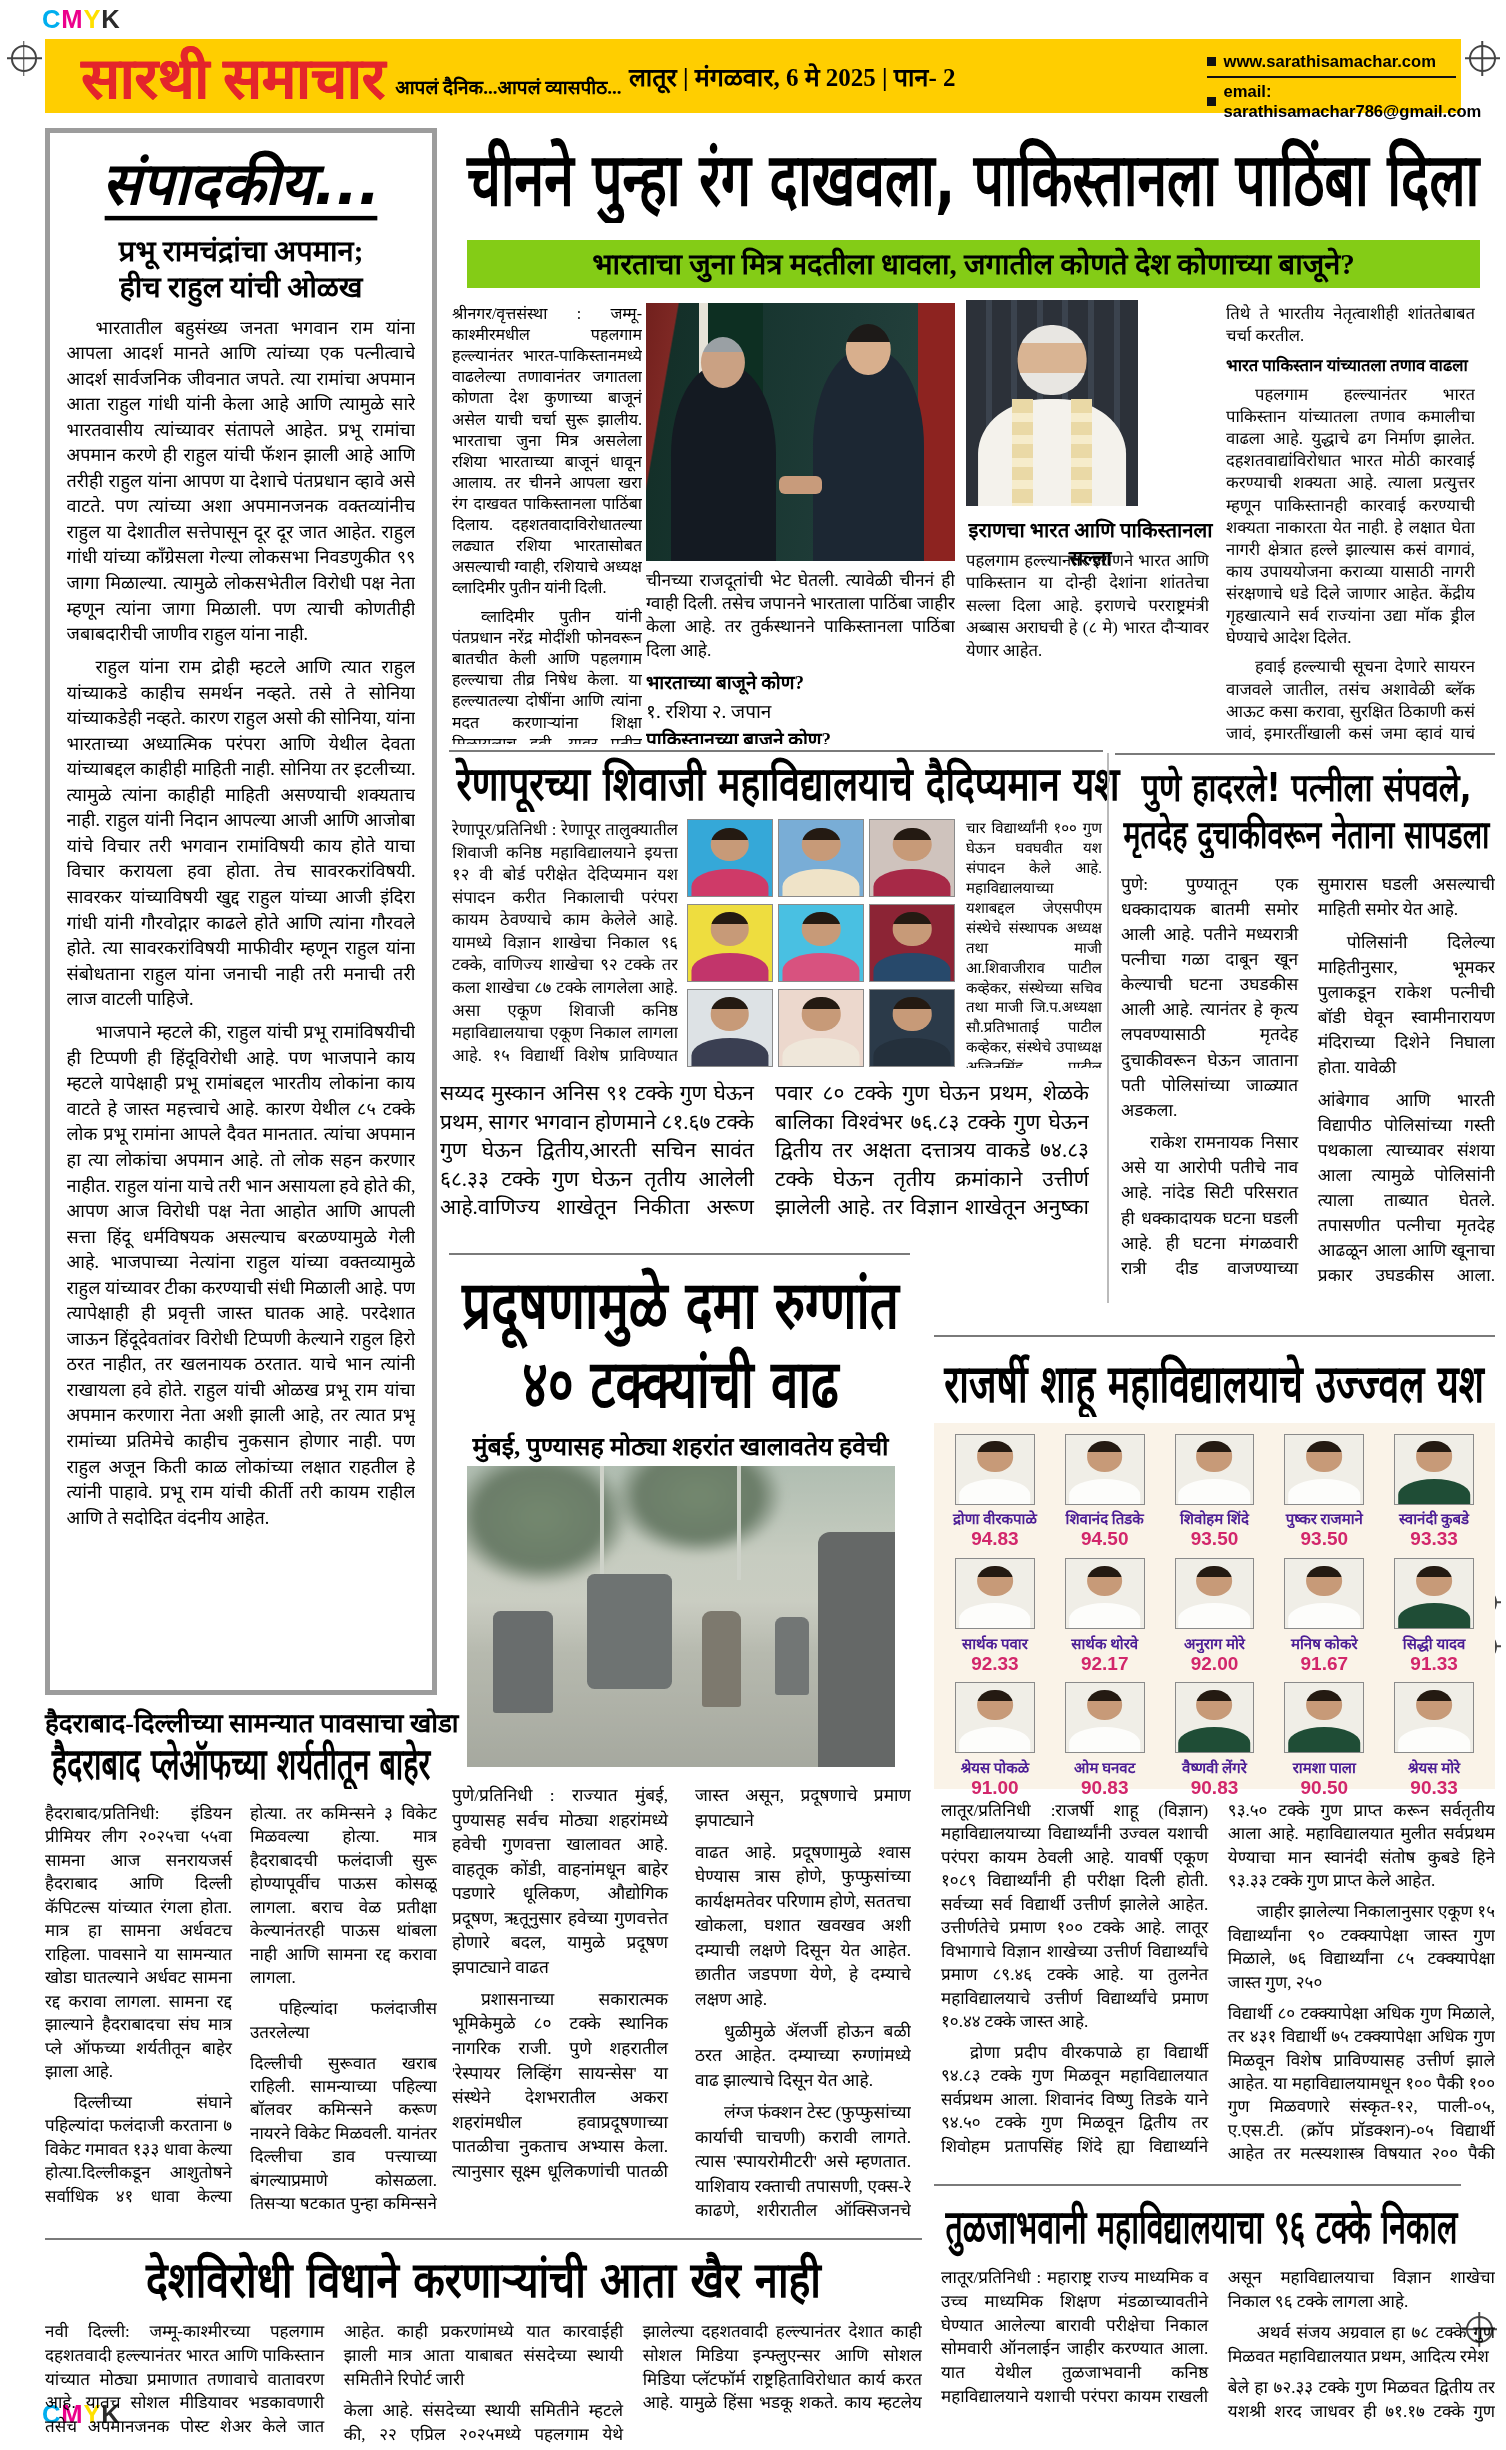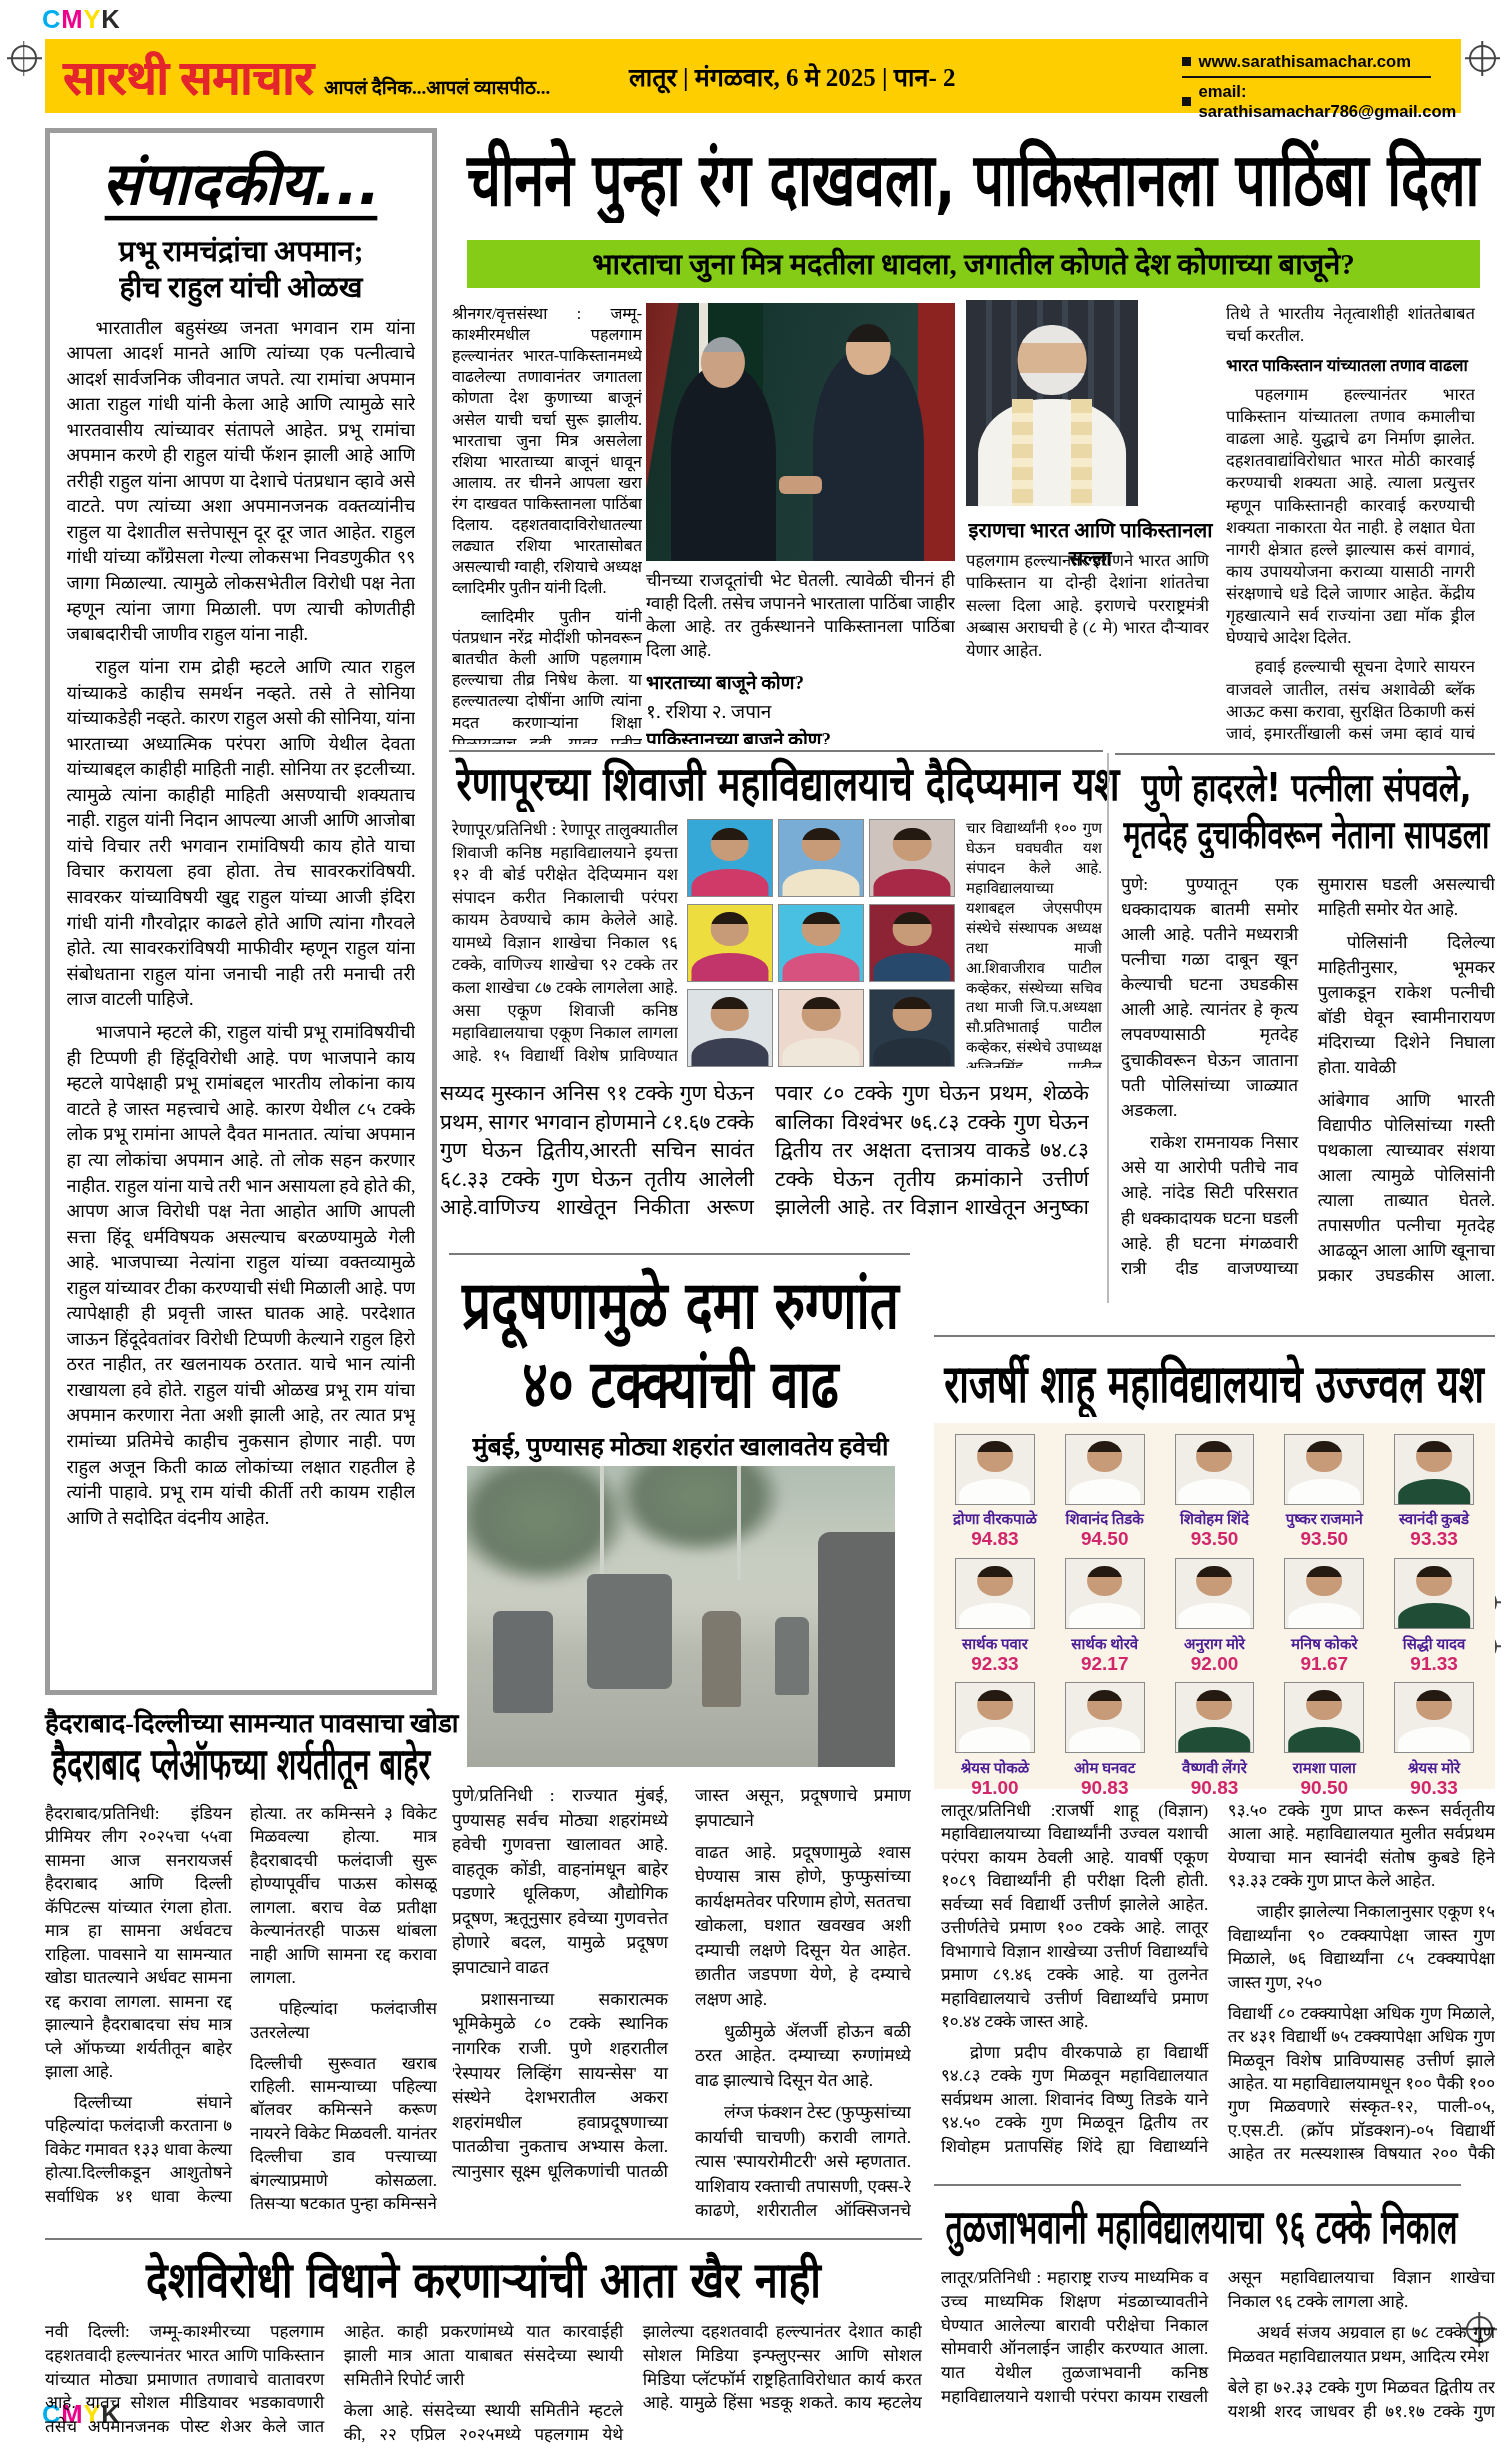--- a/index.html
+++ b/index.html
@@ -8,25 +8,25 @@
   .abs{position:absolute;}
   
   .reg{position:absolute;width:22.6px;height:22.6px;border:2.3px solid #444;border-radius:50%;}
   .reg::before,.reg::after{content:"";position:absolute;background:#444;}
   .reg::before{left:50%;top:-6px;width:1.5px;height:35px;transform:translateX(-50%);}
   .reg::after{top:50%;left:-6px;height:1.5px;width:35px;transform:translateY(-50%);}
   .cmyk{position:absolute;font-family:"Liberation Sans",sans-serif;font-size:25.6px;font-weight:bold;letter-spacing:0.8px;}
   .cmyk .c{color:#00AEEF}.cmyk .m{color:#EC008C}.cmyk .y{color:#FFE000}.cmyk .k{color:#2b2b2b}
   
   .masthead{left:45px;top:39px;width:1416px;height:74px;background:#FFCE00;display:flex;align-items:center;}
-  .mh-title{font-size:47px;font-weight:900;color:#E4252B;margin-left:18px;white-space:nowrap;
+  .mh-title{font-size:57px;font-weight:900;color:#E4252B;margin-left:36px;white-space:nowrap;
             font-family:"Liberation Serif",serif;text-shadow:0.8px 0 #E4252B;}
   .mh-tag{font-size:19px;font-weight:bold;margin-left:10.5px;margin-top:22.6px;white-space:nowrap;}
   .mh-date{font-size:25px;font-weight:bold;position:absolute;left:50%;transform:translateX(-38%);white-space:nowrap;}
-  .mh-links{position:absolute;right:30px;top:10.5px;width:249px;font-family:"Liberation Sans",sans-serif;
+  .mh-links{position:absolute;right:5px;top:10.5px;width:249px;font-family:"Liberation Sans",sans-serif;
             font-size:16.6px;font-weight:bold;}
   .mh-links .row{display:flex;align-items:center;gap:7.5px;padding:2.3px 0;}
   .mh-links .sq{width:9px;height:9px;background:#111;display:inline-block;flex:0 0 auto;}
   .mh-links .rule{height:2.3px;background:#111;margin:1.5px 0;}
   
   svg.hl{display:block;}
   svg.hl text{font-family:"DejaVu Sans","Liberation Sans",sans-serif;font-weight:900;fill:#000;}
   
   .bt{text-align:justify;overflow:hidden;}
   .bt p{margin:0 0 7.5px 0;text-indent:29px;}

